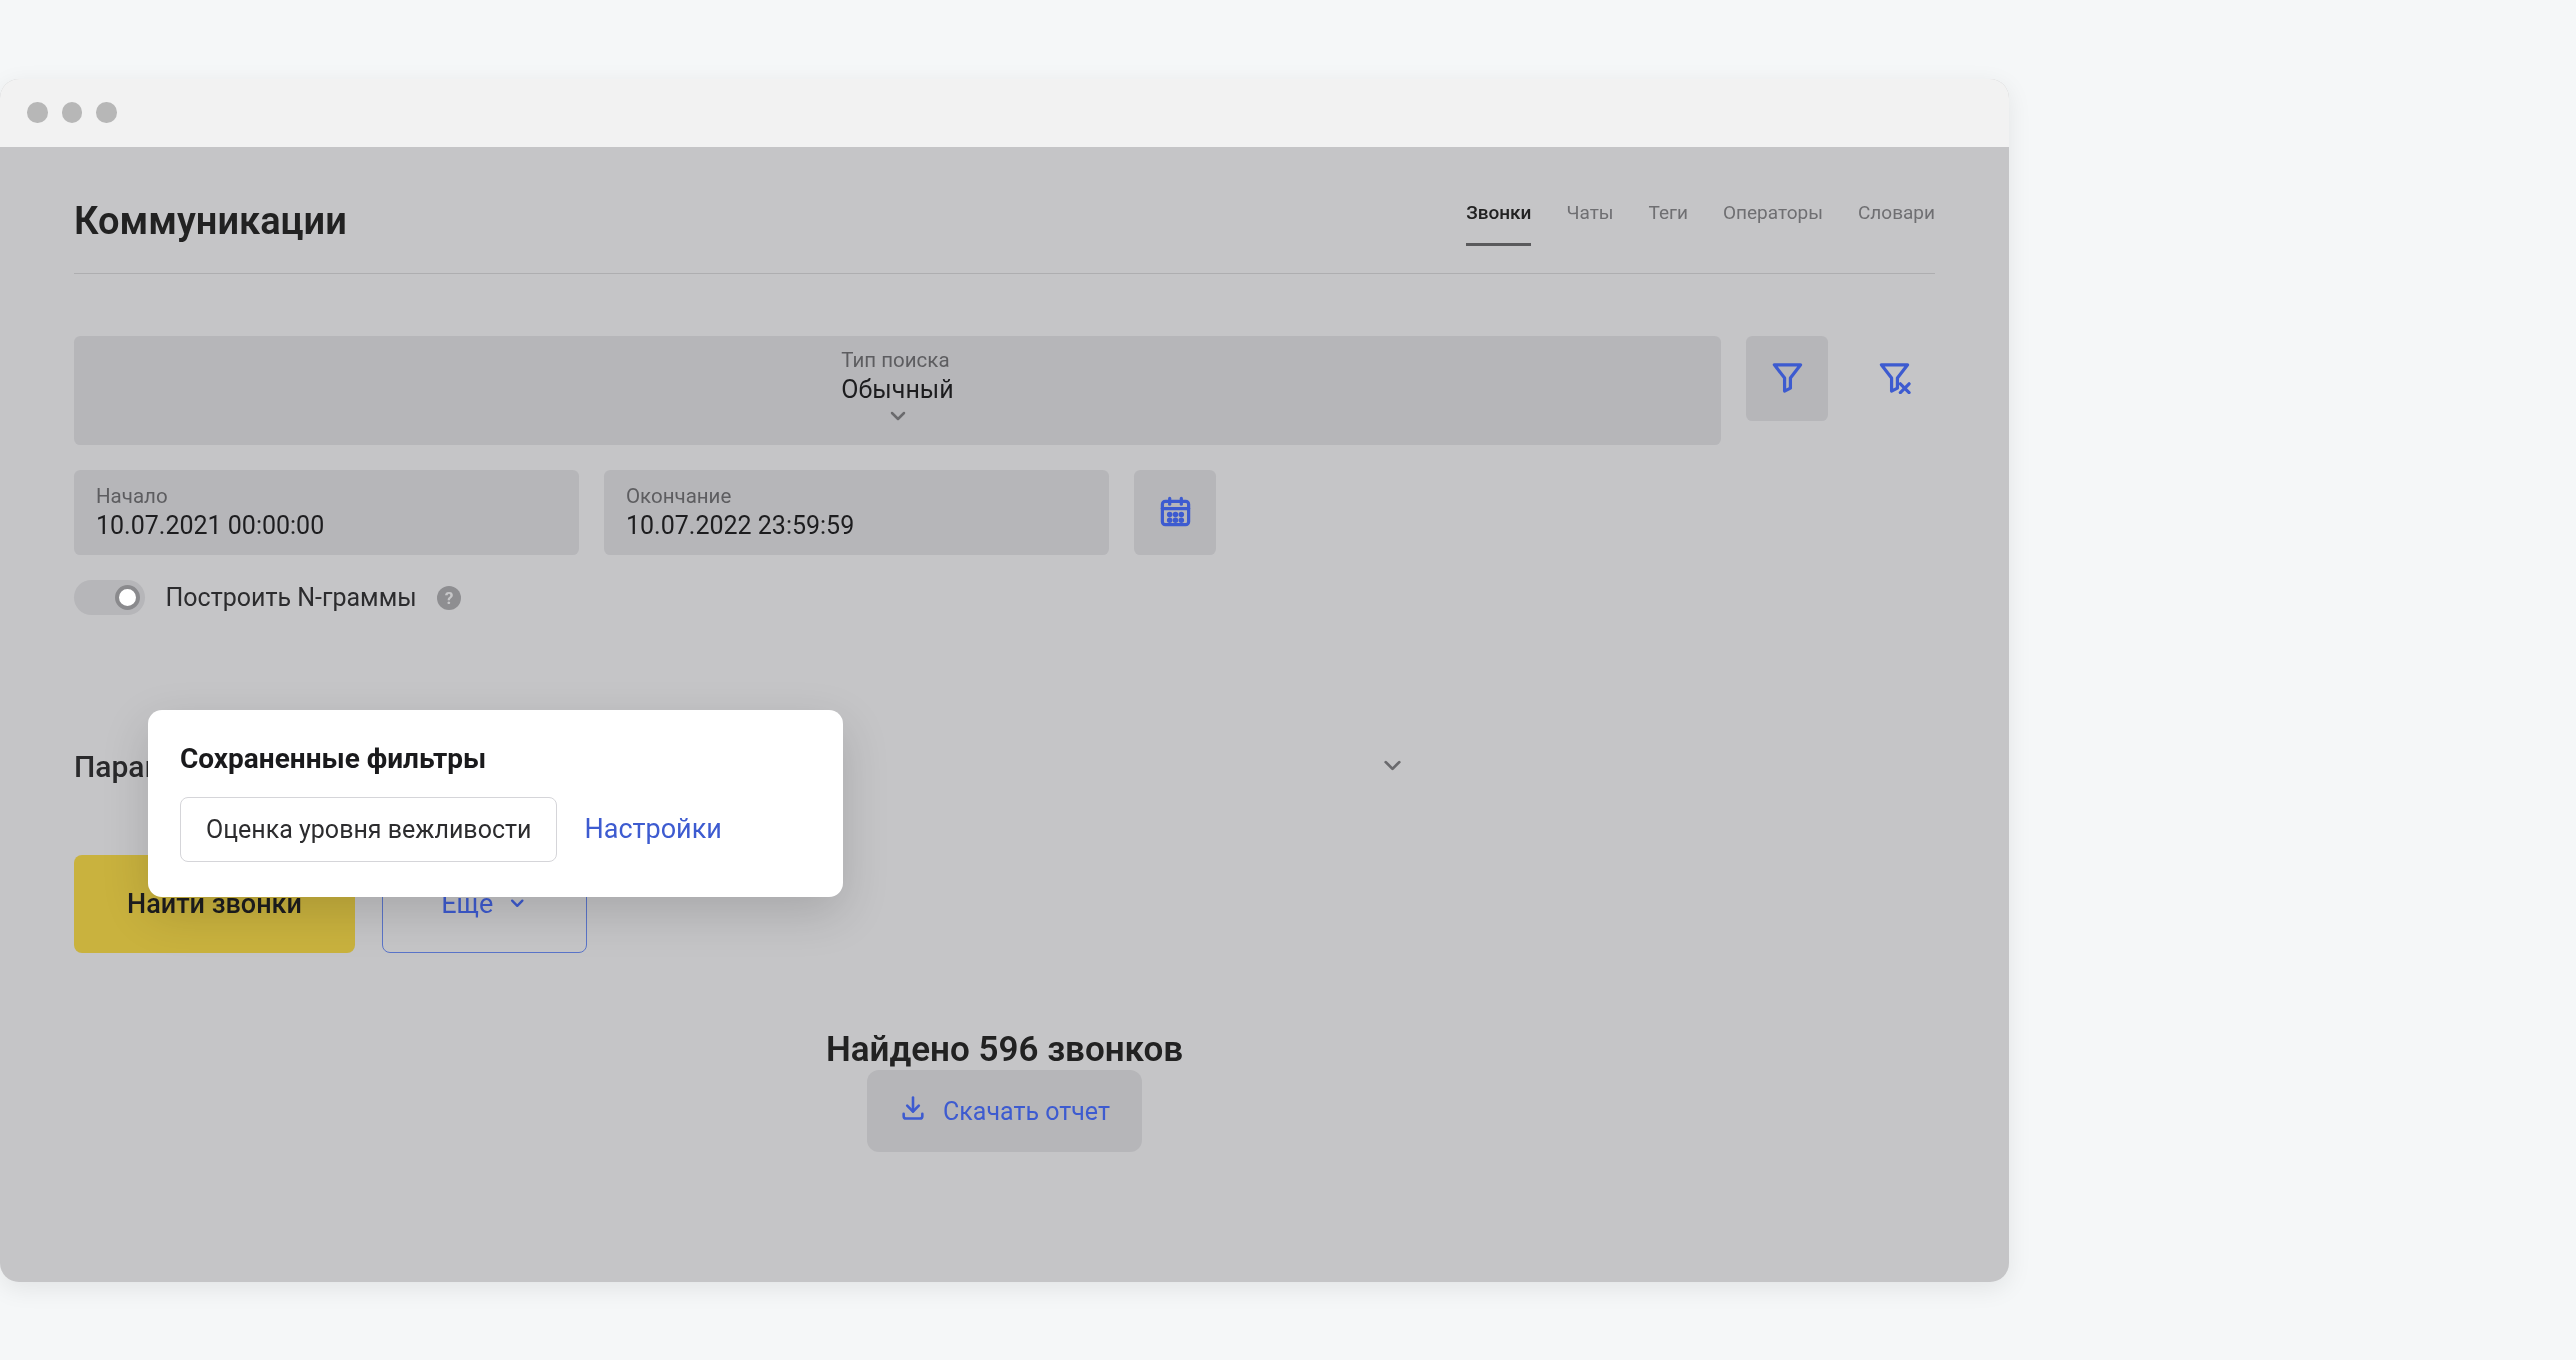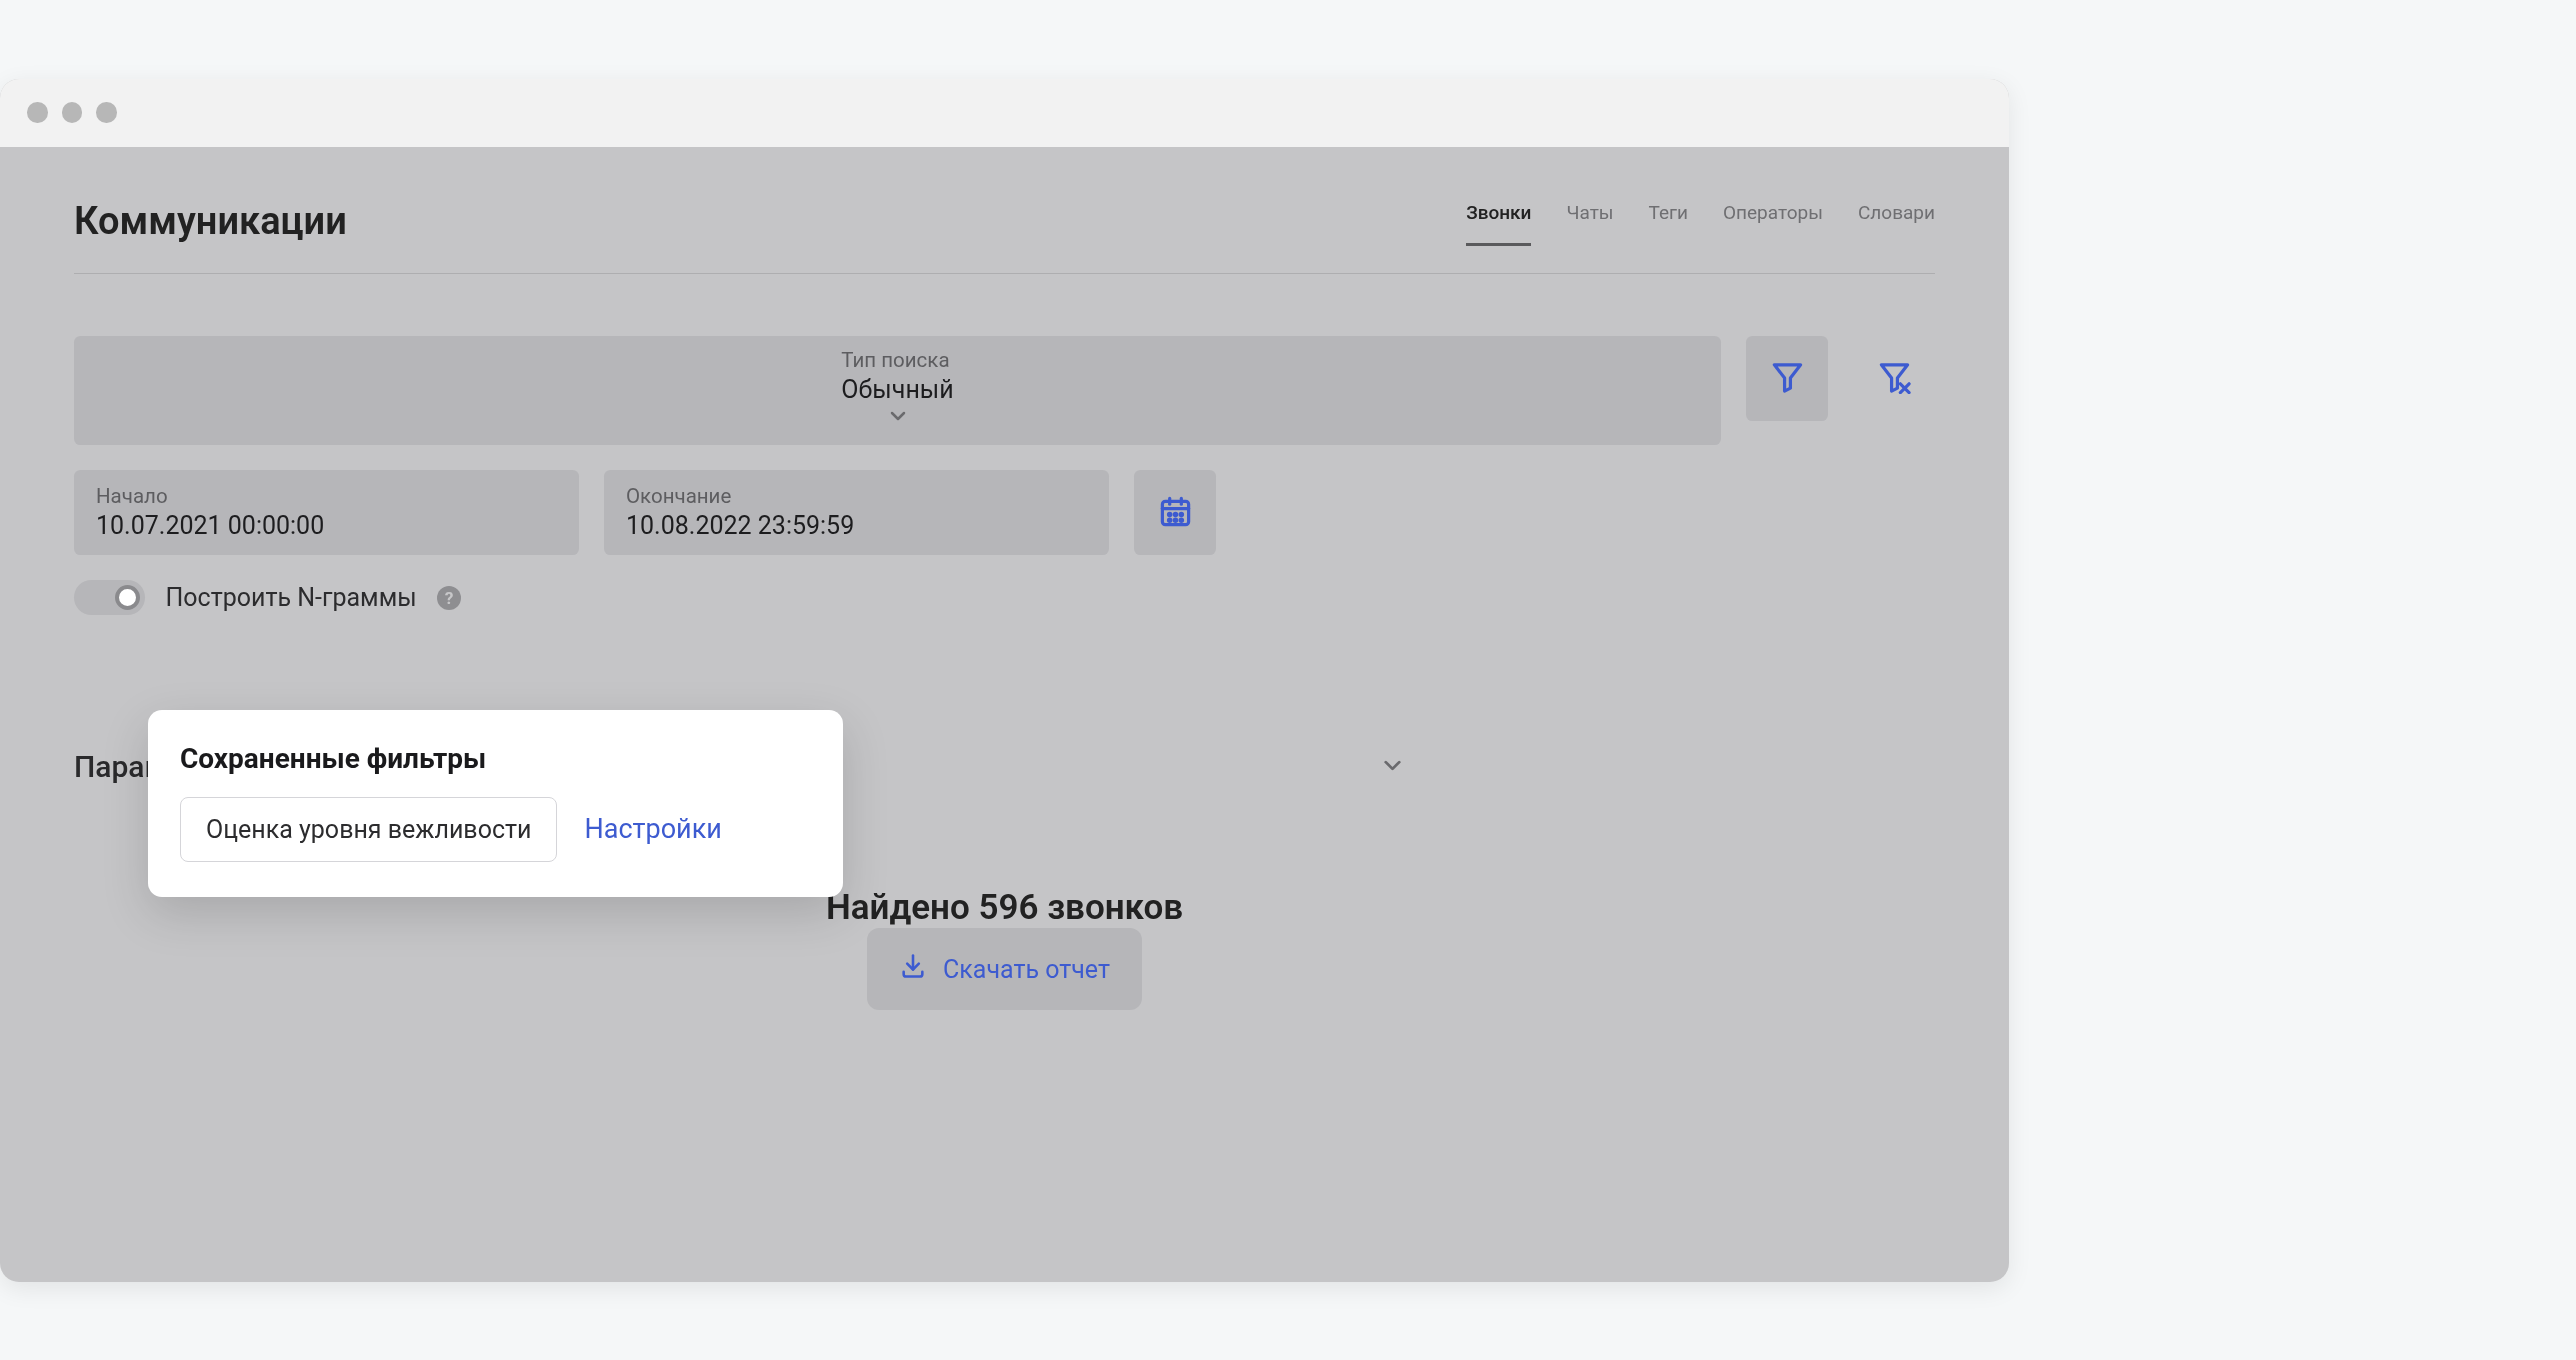--- a/index.html
+++ b/index.html
@@ -298,21 +298,21 @@
           </div>
         </div>
 
         <div class="row">
           <div class="field date-field">
             <div class="field-label">Начало</div>
             <div class="field-value">10.07.2021 00:00:00</div>
           </div>
           <div class="field date-field">
             <div class="field-label">Окончание</div>
-            <div class="field-value">10.08.2022 23:59:59</div>
+            <div class="field-value">10.07.2022 23:59:59</div>
           </div>
           <div class="icon-btn">
             <span>
               <svg viewBox="0 0 24 24" fill="none" stroke="#3d5bd0" stroke-width="2.2" stroke-linecap="round" stroke-linejoin="round">
                 <rect x="3" y="5" width="18" height="16" rx="2"></rect>
                 <line x1="3" y1="10" x2="21" y2="10"></line>
                 <line x1="8" y1="3" x2="8" y2="7"></line>
                 <line x1="16" y1="3" x2="16" y2="7"></line>
                 <circle cx="8" cy="14" r="0.8" fill="#3d5bd0"></circle>
                 <circle cx="12" cy="14" r="0.8" fill="#3d5bd0"></circle>
@@ -337,20 +337,33 @@
           <div class="accordion-row">
             <div class="accordion-title">Параметры звонка</div>
             <span class="chev">
               <svg viewBox="0 0 24 24" fill="none" stroke="#6a6a6d" stroke-width="2.5" stroke-linecap="round" stroke-linejoin="round">
                   <polyline points="6 9 12 15 18 9"></polyline>
                 </svg>
             </span>
           </div>
         </div>
 
+        <div class="actions">
+          <div class="btn primary">
+            <span>Найти звонки</span>
+          </div>
+          <div class="btn outline">
+            <span>Еще</span>
+            <span>
+              <svg width="20.5" height="20.5" viewBox="0 0 24 24" fill="none" stroke="#3d5bd0" stroke-width="2.8" stroke-linecap="round" stroke-linejoin="round">
+                  <polyline points="6 9 12 15 18 9"></polyline>
+                </svg>
+            </span>
+          </div>
+        </div>
 
         <div class="footer-row">
           <div class="results-count">Найдено 596 звонков</div>
           <div class="download-btn">
             <span>
               <svg viewBox="0 0 24 24" fill="none" stroke="#3d5bd0" stroke-width="2.2" stroke-linecap="round" stroke-linejoin="round">
                 <path d="M12 3v12"></path>
                   <polyline points="7 10 12 15 17 10"></polyline>
                 <path d="M4 17v2a2 2 0 0 0 2 2h12a2 2 0 0 0 2-2v-2"></path>
               </svg>

